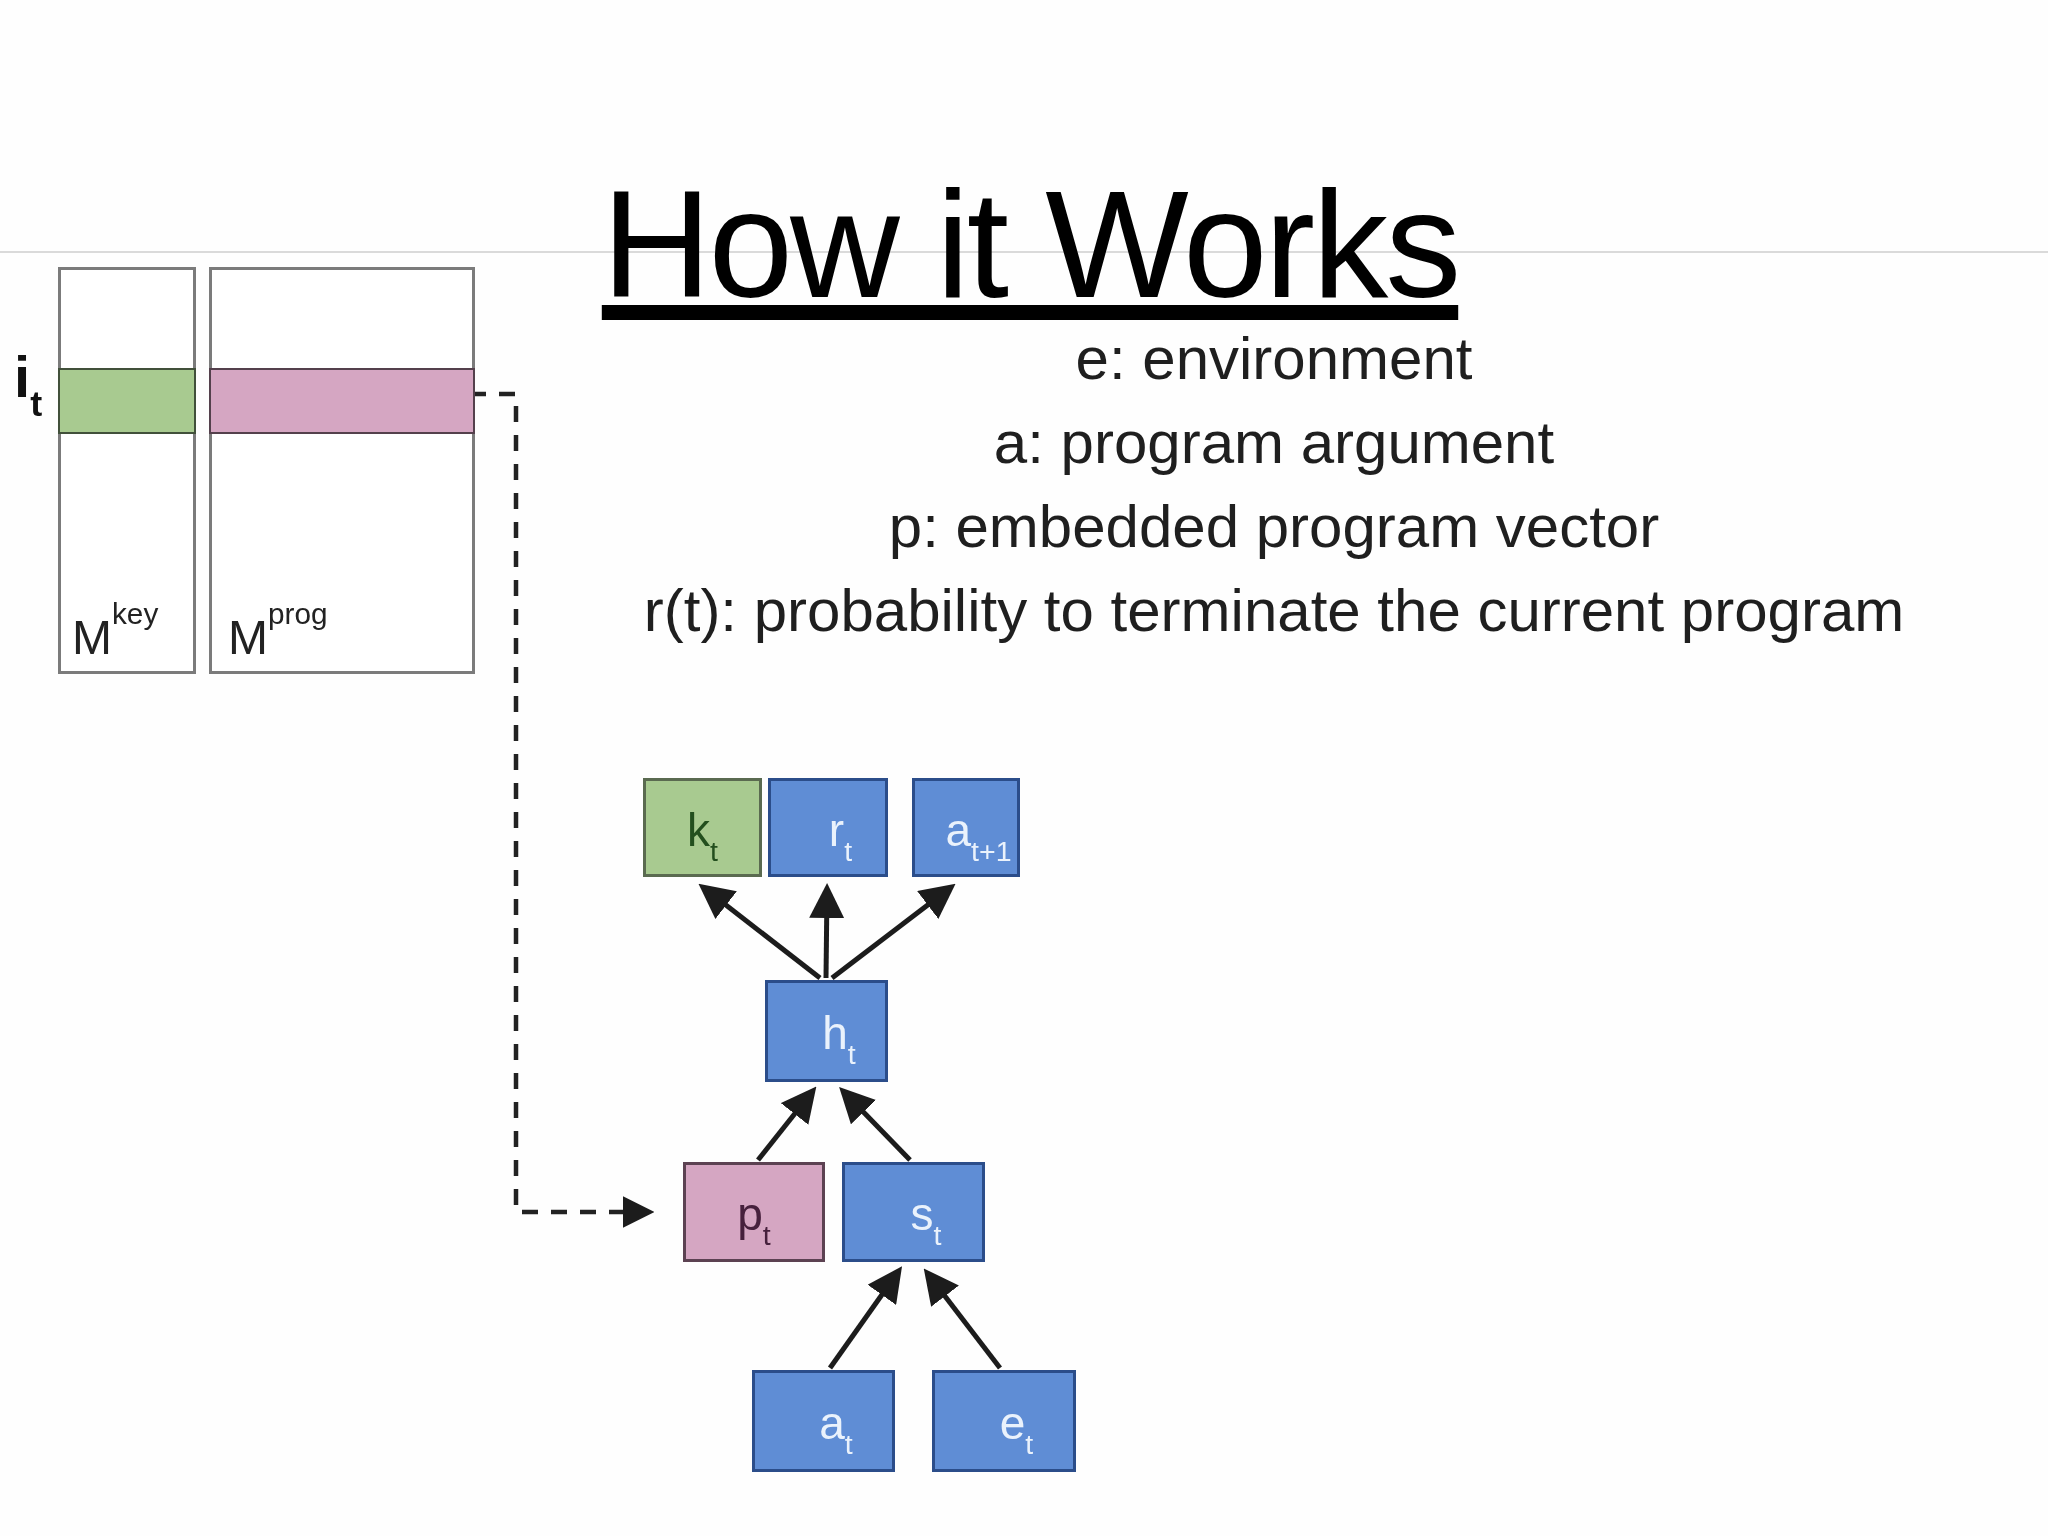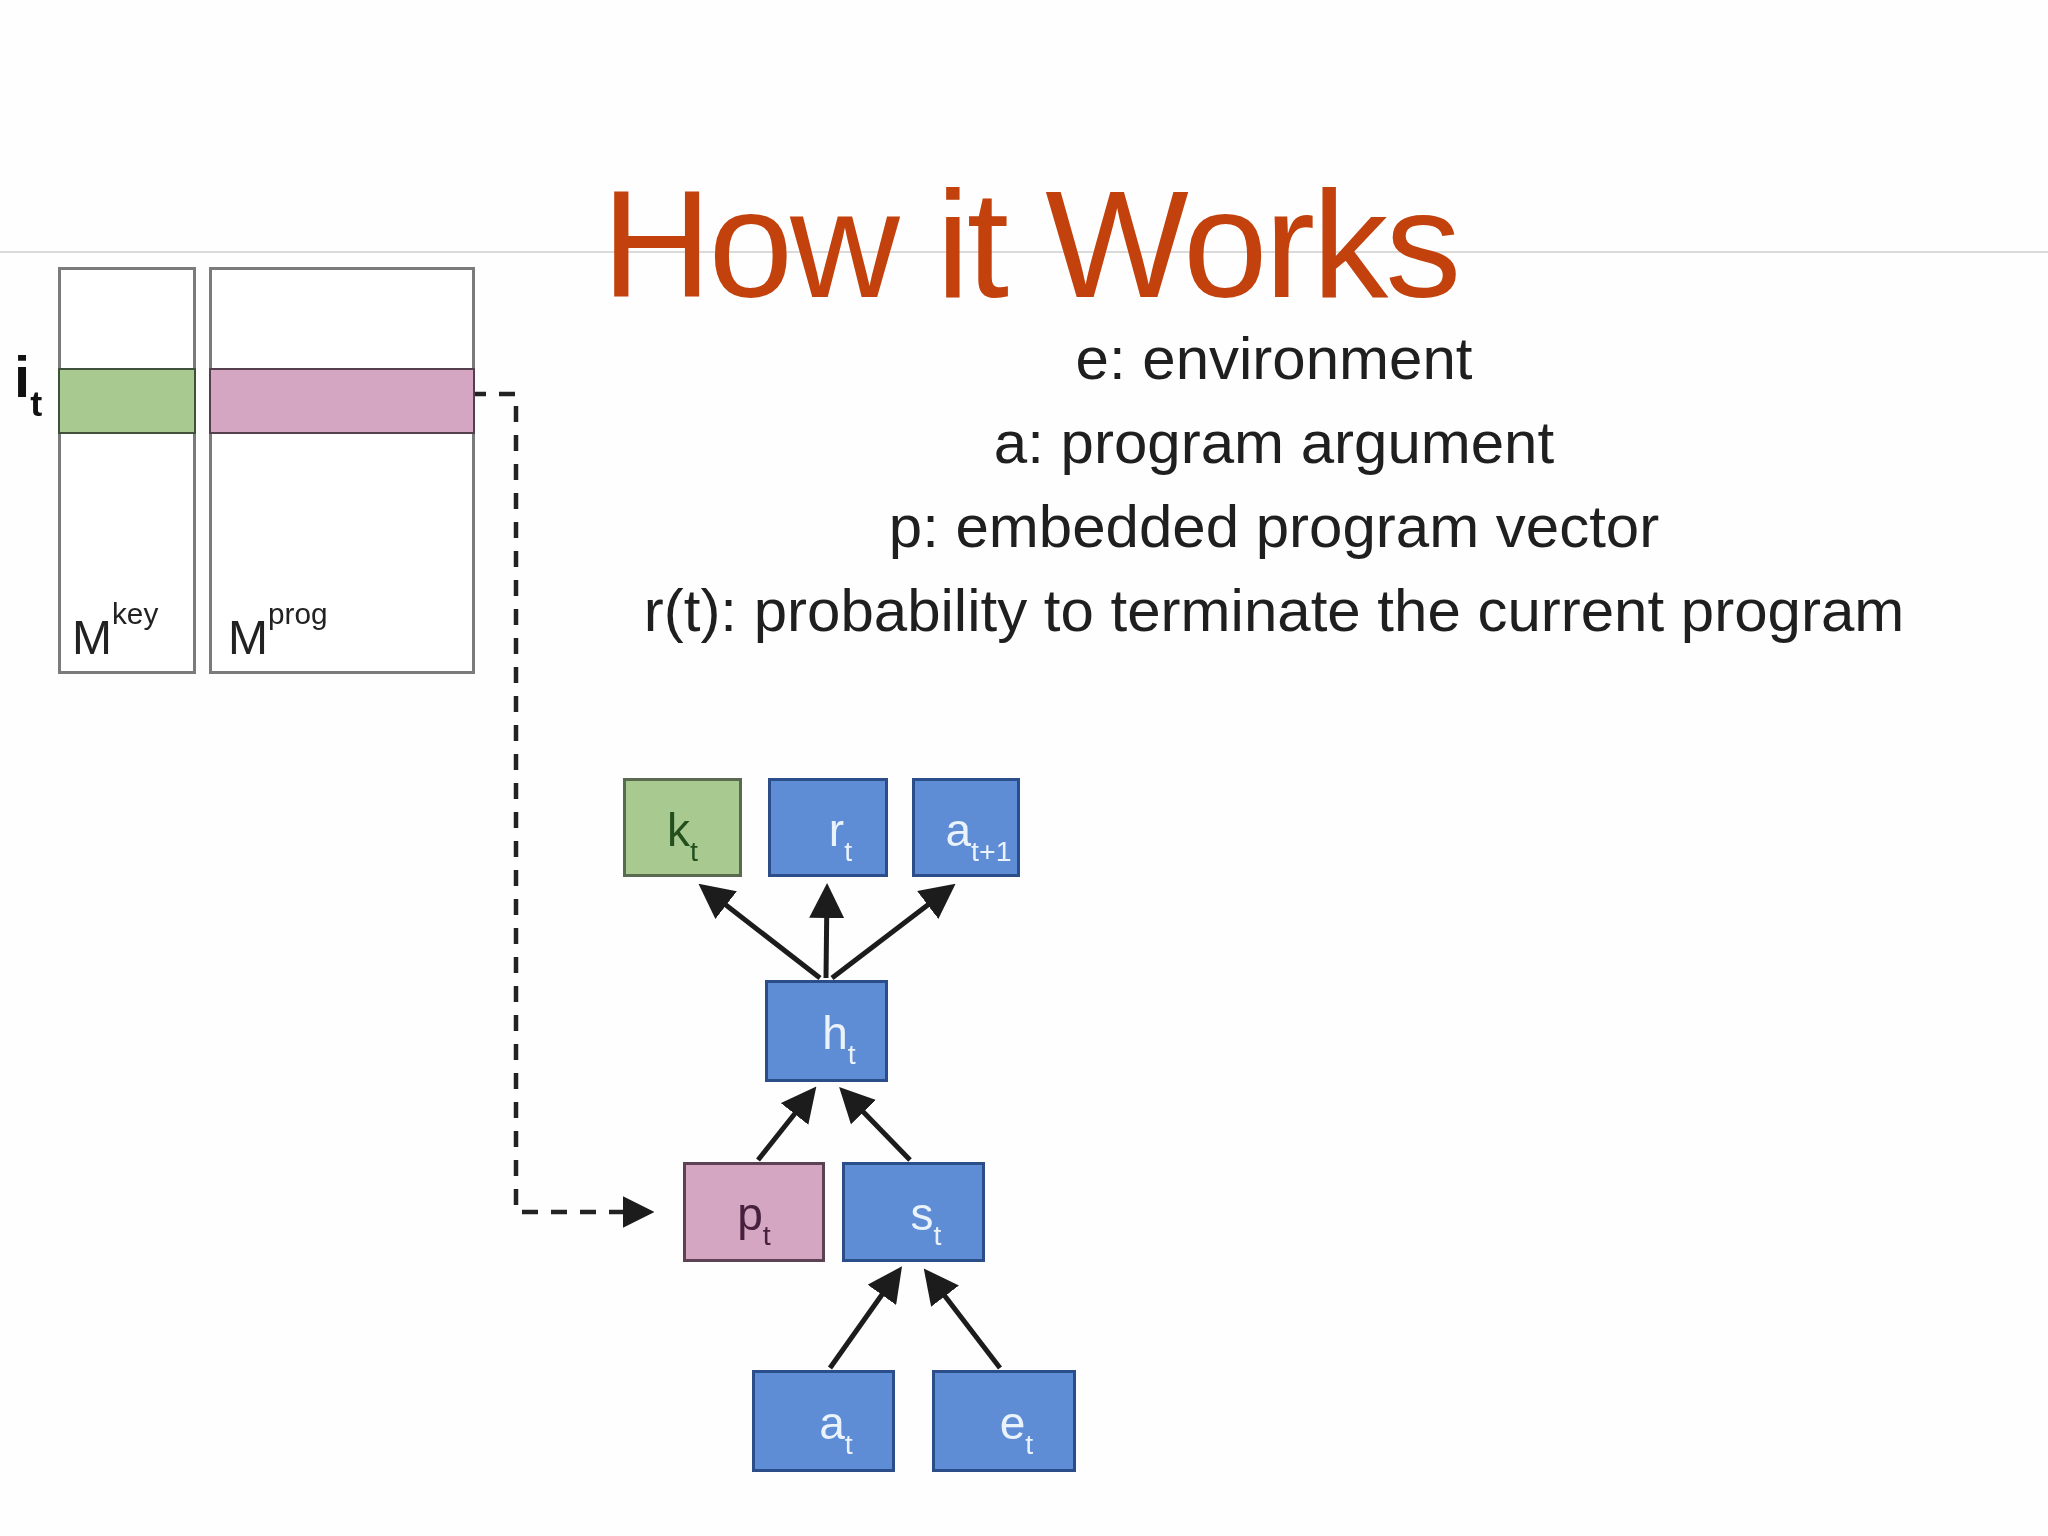--- a/index.html
+++ b/index.html
@@ -9,21 +9,21 @@
     font-family:"Liberation Sans", sans-serif;
     color:var(--text-black,#1a1a1a);
   }
   .divider{
     position:absolute;left:0;top:251px;width:2048px;height:2px;
     background:var(--divider-gray,#dadada);
   }
   .title{
     position:absolute;left:420px;top:168px;width:1220px;
     font-size:152px;line-height:1;font-weight:300;letter-spacing:-3px;
-    text-align:center;color:#c2410c;white-space:nowrap;
+    text-align:center;color:#000000;white-space:nowrap;text-decoration:underline;
   }
   .defs{
     position:absolute;left:500px;top:317px;width:1548px;
     font-size:60px;line-height:84px;font-weight:300;
     text-align:center;color:#1f1f1f;white-space:nowrap;
   }
   
   .memcol{
     position:absolute;background:#ffffff;
     border:3px solid var(--memory-border,#7b7b7b);box-sizing:border-box;z-index:2;
@@ -61,20 +61,21 @@
   .node.blue{
     background:var(--node-blue,#5f8dd5);
     border:3px solid var(--node-blue-border,#2b4d8a);
     color:var(--white-text,#eaf2fc);
     padding-left:25px;
   }
   .node.green{
     background:var(--node-green,#a8ca90);
     border:3px solid var(--node-green-border,#5a6a50);
     color:var(--node-green-text,#234f1e);
+    margin-left:20px;
   }
   .node.pink{
     background:var(--node-pink,#d5a6c2);
     border:3px solid var(--node-pink-border,#5c4252);
     color:var(--node-pink-text,#46203c);
     text-align:center;
   }
   .nl{transform:translateY(2px);}
   svg.overlay{position:absolute;left:0;top:0;z-index:1;}
 </style>

